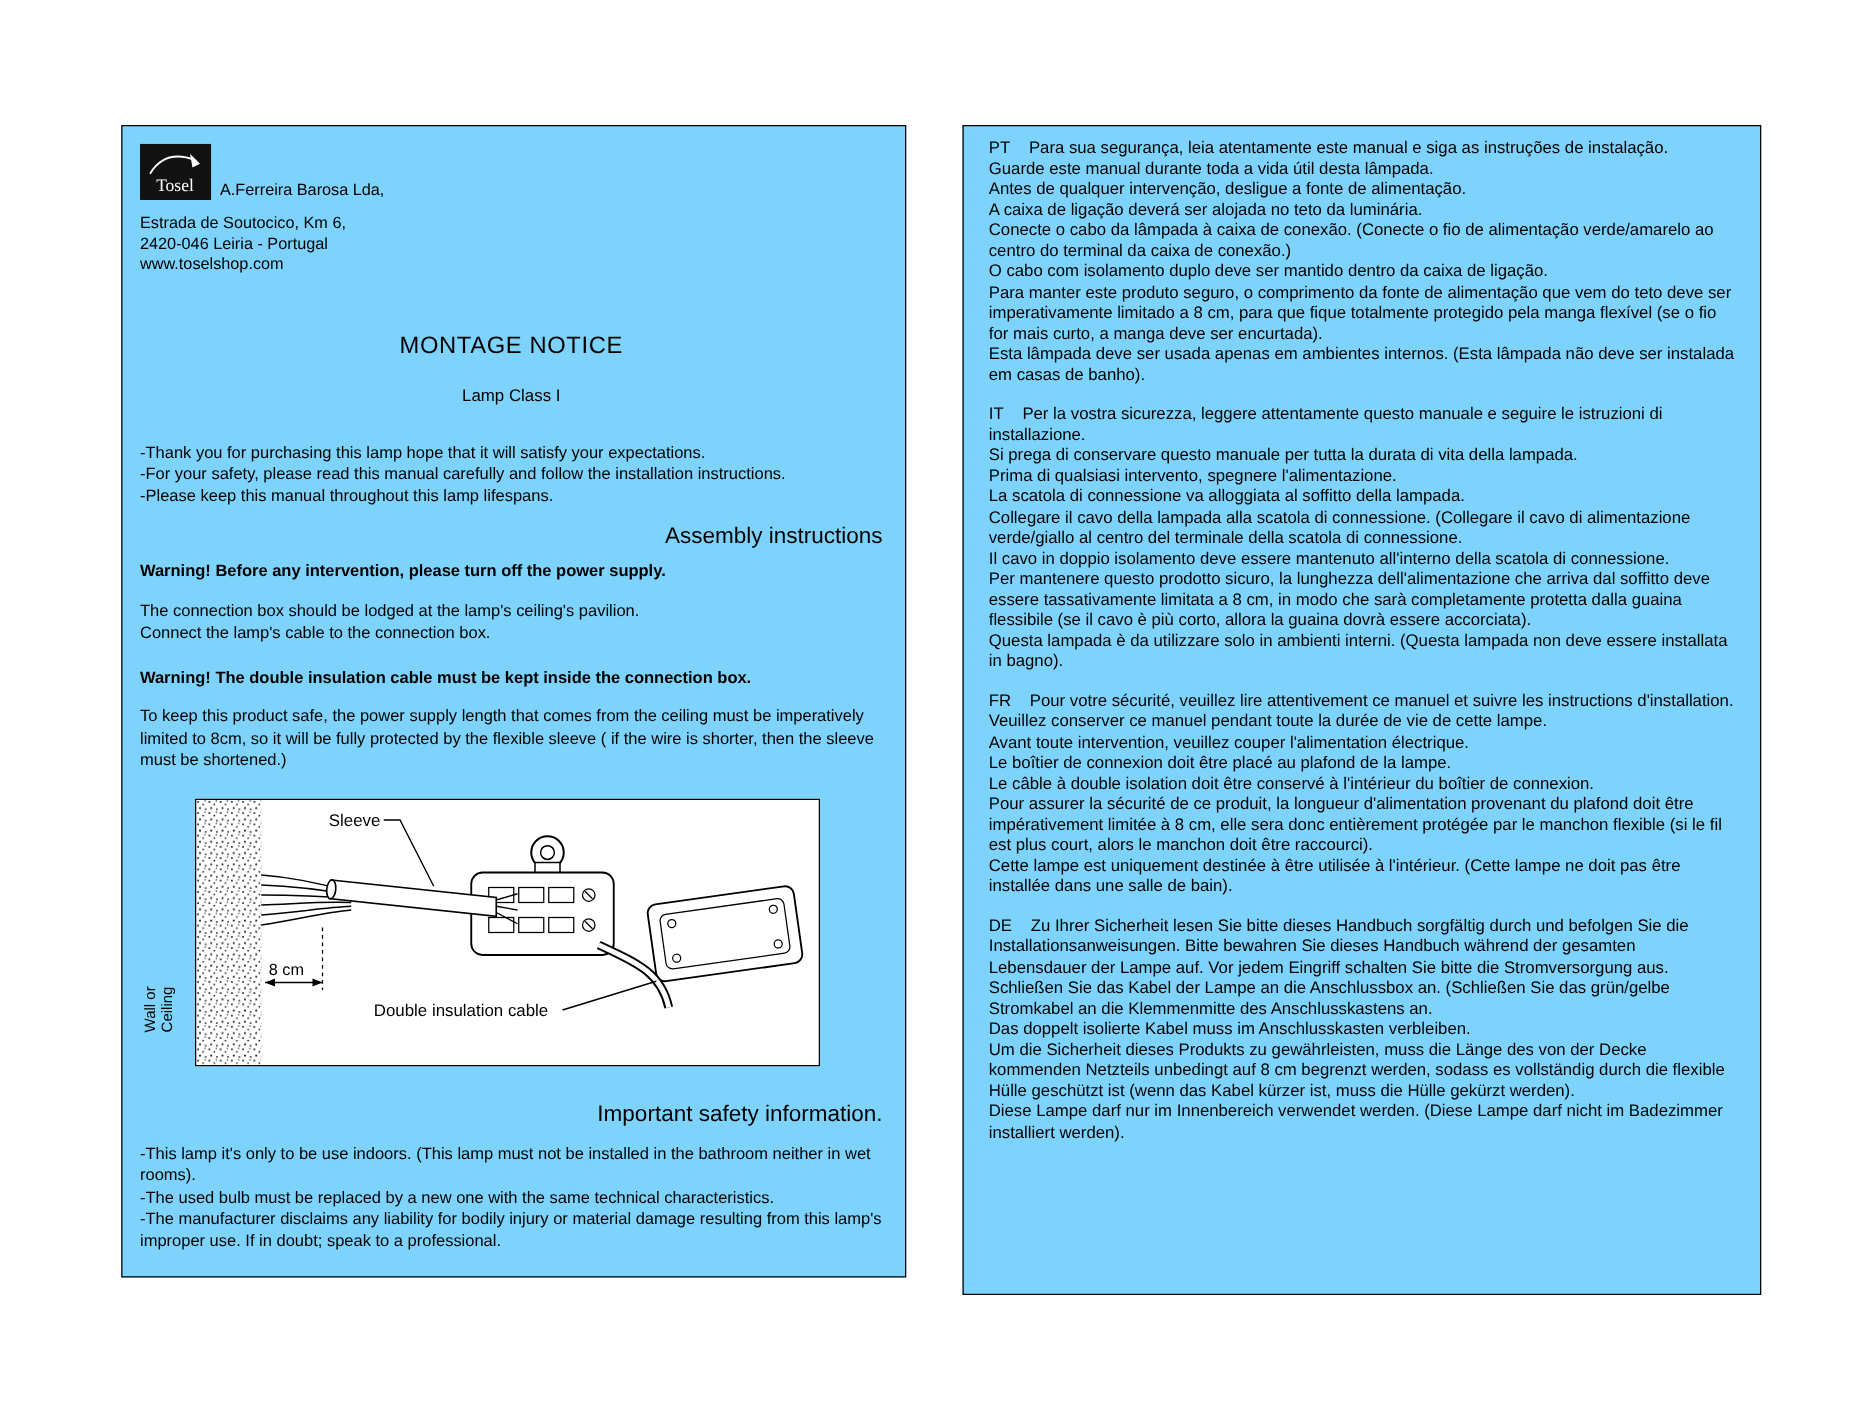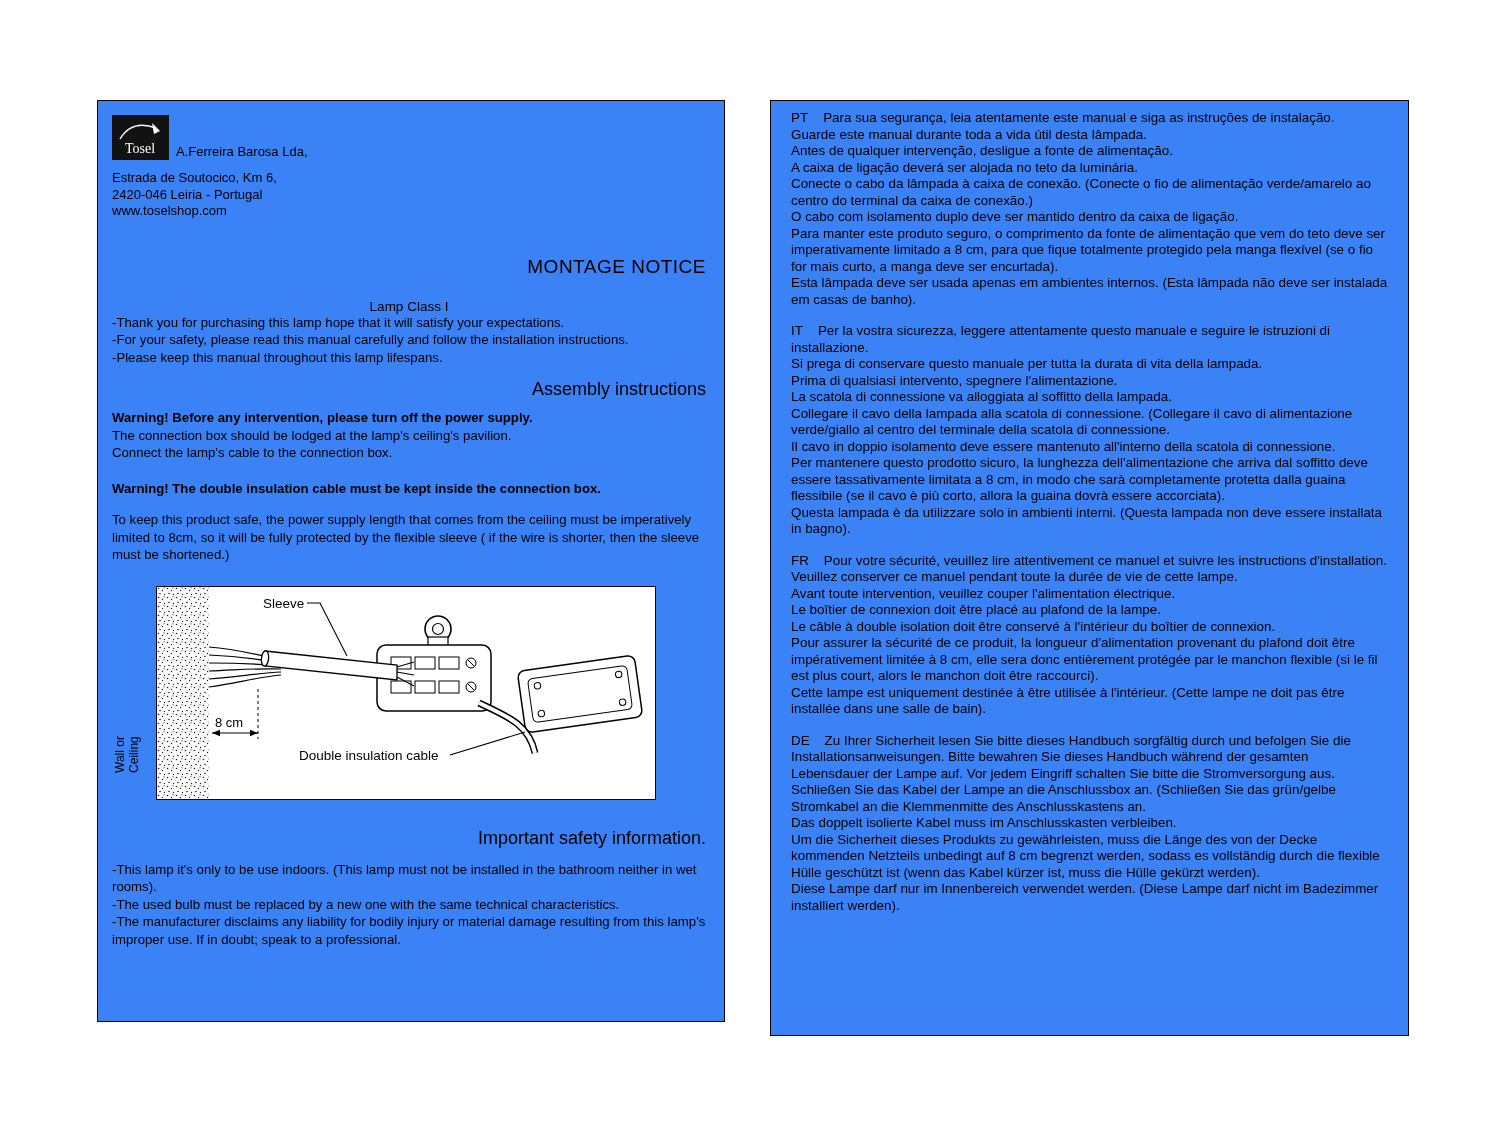--- a/index.html
+++ b/index.html
@@ -1,37 +1,37 @@
 <!DOCTYPE html>
 <html><head>
 <meta charset="utf-8">
 <style>
   * { margin:0; padding:0; box-sizing:border-box; }
   html,body { background:#ffffff; }
   .page {
     position:relative; width:1500px; height:1125px; background:#fff;
     font-family:"Liberation Sans", sans-serif; color:#000;
   }
-  .panel { position:absolute; border:1px solid #000; background:#3b82f6; overflow:hidden; }
+  .panel { position:absolute; border:1px solid #000; background:#7dd3fc; overflow:hidden; }
   .panel-left  { left:97px;  top:100px; width:628px; height:922px; padding:14px 18px 0 14px; }
   .panel-right { left:770px; top:100px; width:639px; height:936px; padding:9px 18px 8px 20px;
                  font-size:13.4px; line-height:16.5px; }
 
   
   .logo-row { display:flex; align-items:flex-end; }
   .logo svg { display:block; }
   .company { font-size:13px; margin-left:7px; margin-bottom:1px; }
   .address { font-size:13px; line-height:16.5px; margin-top:10px; }
-  .doc-title { font-size:19px; font-weight:400; letter-spacing:0.5px; text-align:right; margin-top:36px; }
+  .doc-title { font-size:19px; font-weight:400; letter-spacing:0.5px; text-align:center; margin-top:46px; }
   .doc-subtitle { font-size:13.5px; font-weight:normal; text-align:center; margin-top:21px; }
   .body { font-size:13.2px; line-height:17.5px; }
-  .intro { }
+  .intro { margin-top:29px; }
   .section-heading { font-size:18px; font-weight:400; text-align:right; margin-top:13px; }
   .warning { font-weight:bold; margin-top:9px; }
-  .para1 { }
+  .para1 { margin-top:14px; }
   .warning-2 { margin-top:18px; }
   .para2 { margin-top:14px; }
 
   .diagram-wrap { position:relative; margin:22px 0 0 44px; width:500px; }
   .diagram-box { width:500px; height:214px; border:1px solid #000; background:#fff; }
   .diagram-box svg { display:block; width:498px; height:212px; }
   .diagram-box svg text { font-family:"Liberation Sans", sans-serif; fill:#000; }
   .wall-label { position:absolute; left:-47px; bottom:32px; transform:rotate(-90deg);
                 transform-origin:center center; font-size:12px; line-height:13.5px; white-space:nowrap; }
 

